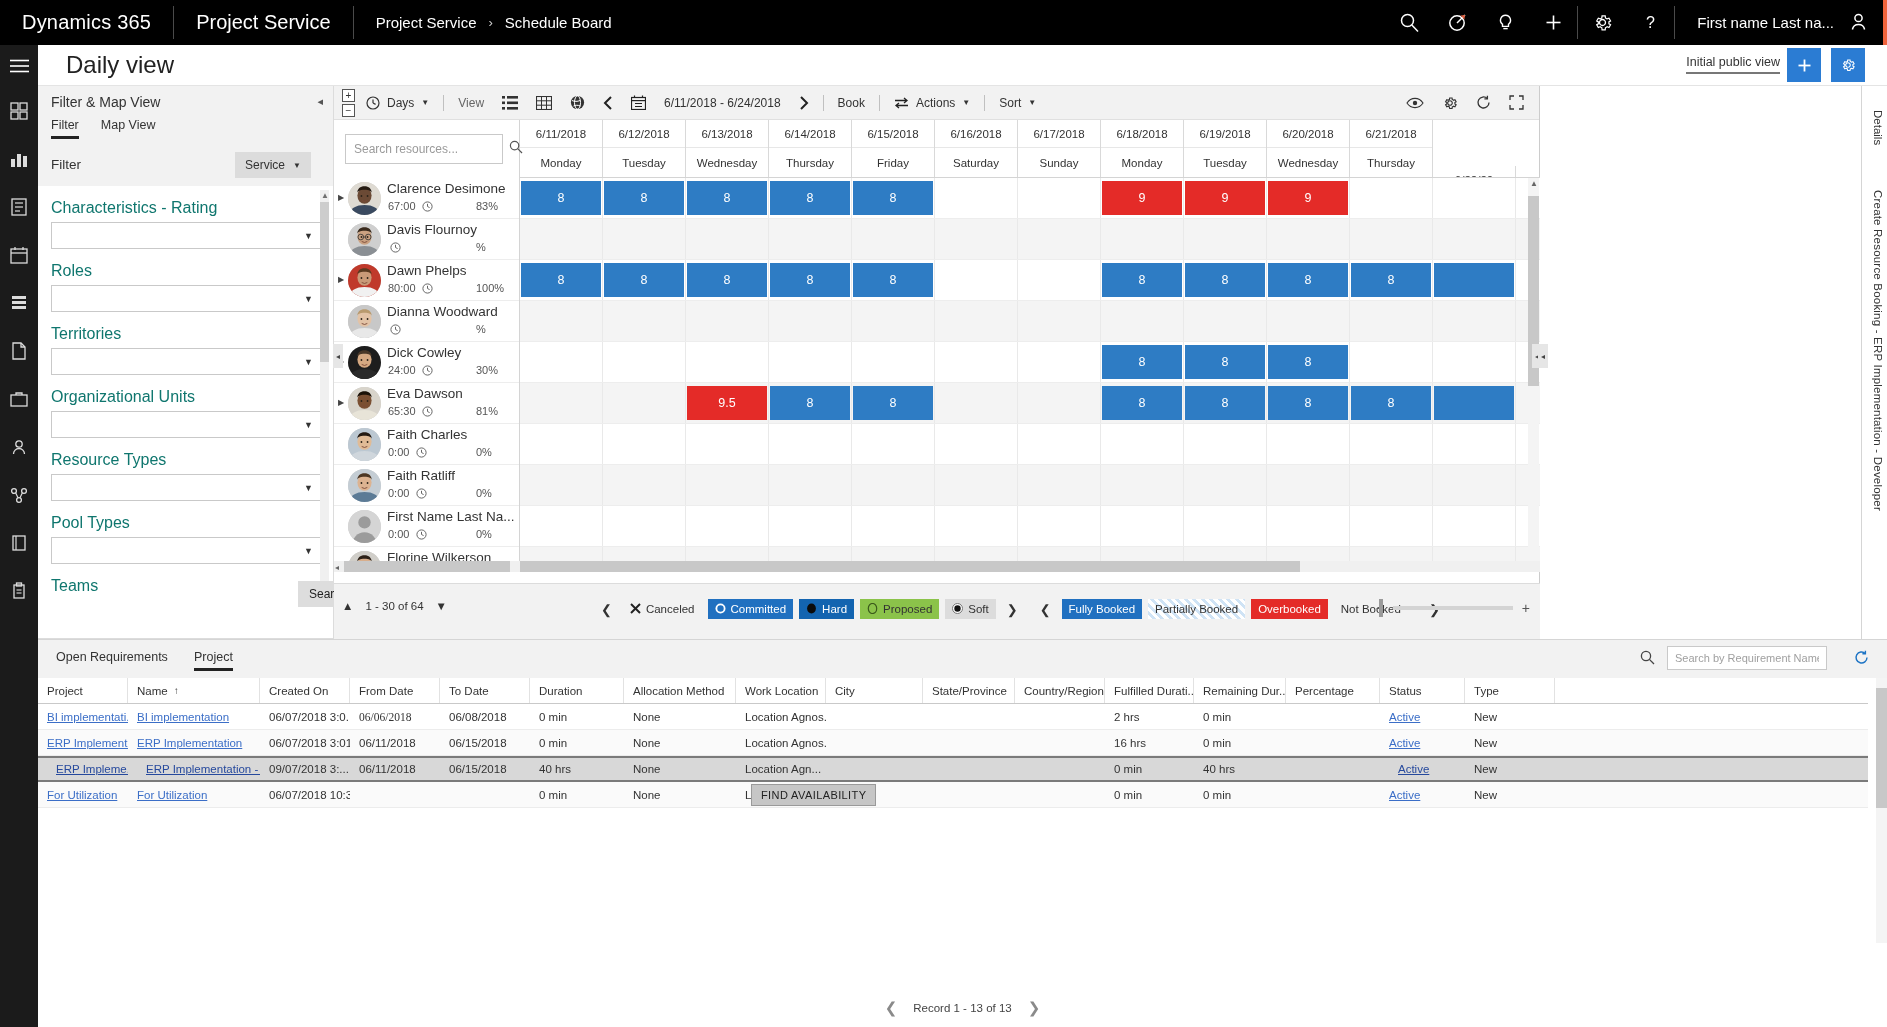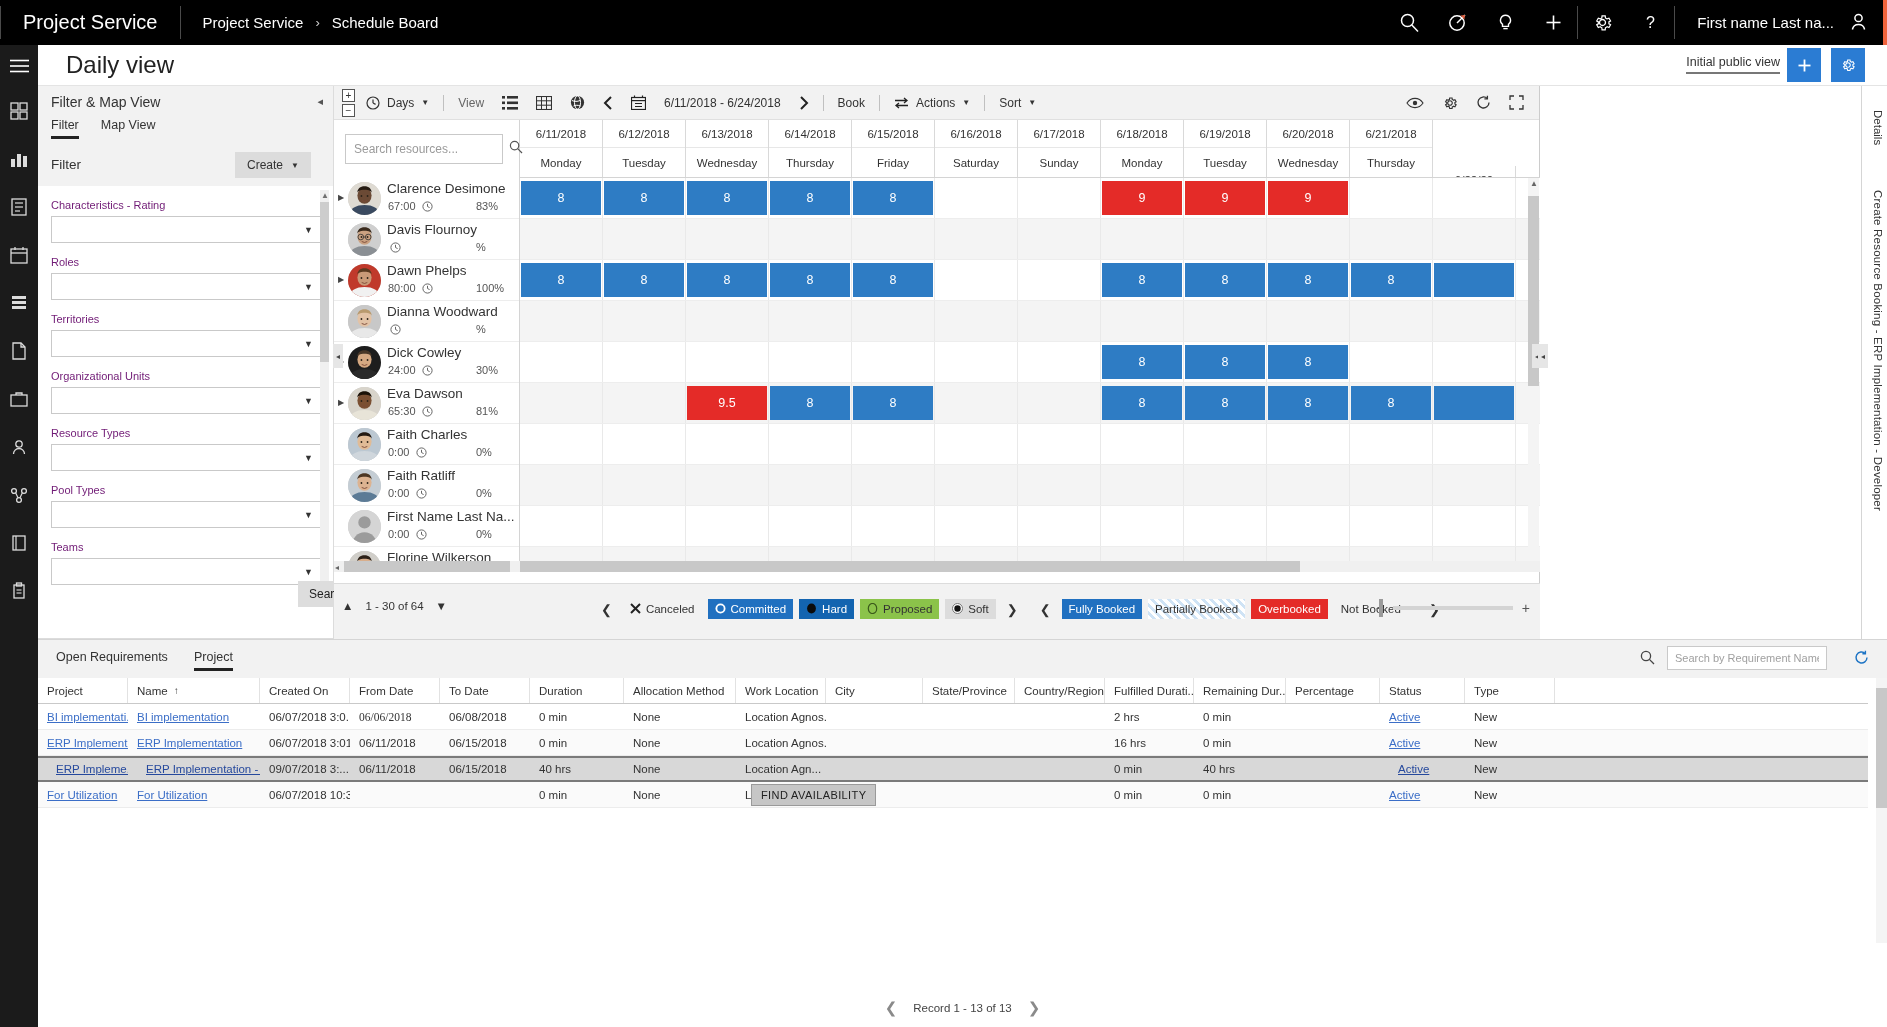--- a/index.html
+++ b/index.html
@@ -66,21 +66,21 @@
   .fp-tab.active { border-bottom:3px solid #222; }
   #fp-sub { height:36px; background:#f2f2f2; position:relative; border-top:0; }
   #fp-sub-label { position:absolute; left:13px; top:7px; font-size:13.5px; color:#333; }
   #fp-options {
     position:absolute; right:22px; top:2px; width:76px; height:26px; background:#dcdcdc;
     font-size:12px; color:#333; display:flex; align-items:center; justify-content:center;
     gap:8px; cursor:pointer;
   }
   #fp-fields { position:absolute; top:100px; left:0; width:296px; height:410px; overflow:hidden; }
   .ff { padding: 0 13px; margin-top: 13px; }
-  .ff-label { font-size:11px; color:#701a75; margin-bottom:5px; }
+  .ff-label { font-size:16px; color:#0f766e; margin-bottom:5px; }
   .ff-box {
     height:27px; border:1px solid #c9c9c9; background:#fff; position:relative; cursor:pointer;
   }
   .ff-box .car { position:absolute; right:7px; top:8px; font-size:9px; color:#333; }
   #fp-scroll { position:absolute; right:4px; top:104px; width:9px; height:400px; background:#f0f0f0; }
   #fp-scroll .thumb { position:absolute; top:12px; left:0; width:9px; height:160px; background:#cdcdcd; }
   #fp-scroll .ar { position:absolute; left:1px; font-size:8px; color:#707070; }
   #fp-search {
     position:absolute; left:260px; top:495px; width:60px; height:26px; background:#ddd;
     font-size:12px; color:#222; display:flex; align-items:center; justify-content:center; cursor:pointer;
@@ -275,20 +275,21 @@
     position:absolute; bottom:10px; left:0; width:1849px; display:flex; align-items:center;
     justify-content:center; gap:16px; font-size:11.5px; color:#444;
   }
   #bg-pager .ar { font-size:15px; color:#8a8a8a; cursor:pointer; }
   .sort-arrow { font-size:10px; margin-left:6px; }
 </style>
 </head>
 <body>
 
 <div id="topnav">
+  <div class="nav-cell" id="brand">Dynamics 365</div>
   <div class="nav-sep"></div>
   <div class="nav-cell" id="app-name">Project Service</div>
   <div class="nav-sep"></div>
   <div class="nav-cell" id="breadcrumb">
     <span>Project Service</span>
     <span class="chev">›</span>
     <span>Schedule Board</span>
   </div>
   <div id="nav-spacer"></div>
 
@@ -453,21 +454,21 @@
     <div id="fp-title">Filter &amp; Map View</div>
     <div id="fp-collapse">◂</div>
     <div id="fp-tabs">
       <div class="fp-tab active">Filter</div>
       <div class="fp-tab">Map View</div>
     </div>
   </div>
   <div id="fp-sub">
     <div id="fp-sub-label">Filter</div>
     <div id="fp-options">
-      <span>Create</span>
+      <span>Service</span>
       <span class="caret">▼</span>
     </div>
   </div>
 
   <div id="fp-fields">
     <div class="ff">
       <div class="ff-label">Characteristics - Rating</div>
       <div class="ff-box">
           <span class="car">▼</span>
         </div>

